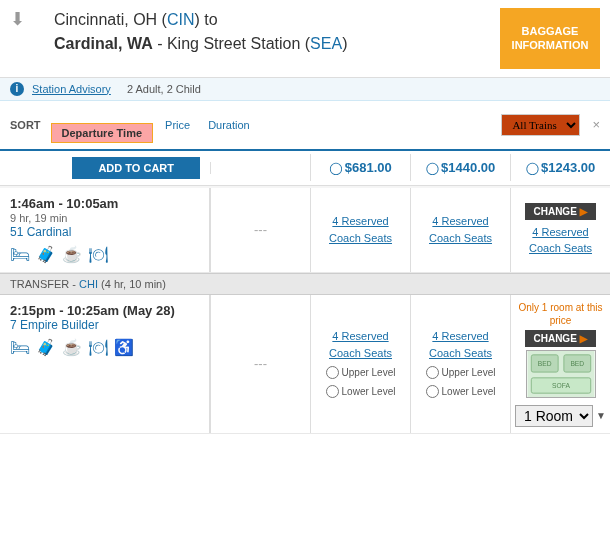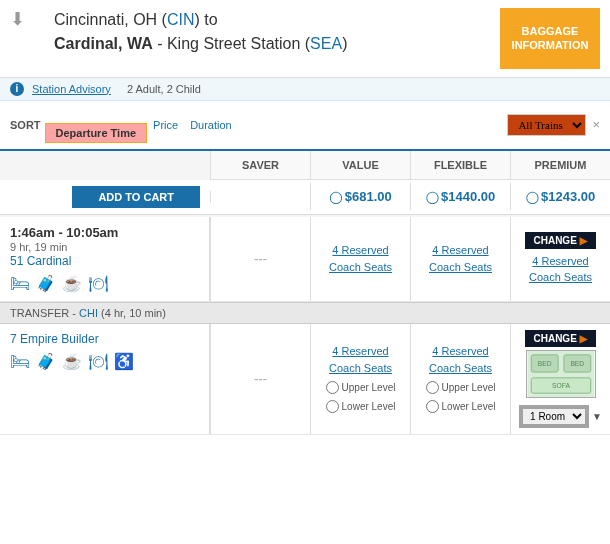--- a/index.html
+++ b/index.html
@@ -59,20 +59,21 @@
     }
     .advisory-link { color: #1a6fa8; text-decoration: underline; cursor: pointer; }
     .passenger-info { color: #555; margin-left: 8px; }
 
     
     .sort-bar {
       display: flex;
       align-items: center;
       padding: 6px 10px;
       border-bottom: 2px solid #1a6fa8;
+      gap: 6px;
       background: #fff;
     }
     .sort-label {
       font-weight: bold;
       font-size: 11px;
       color: #555;
       margin-right: 4px;
     }
     .sort-btn {
       background: #e8f4fc;
@@ -224,21 +225,21 @@
     
     .change-cell {
       display: flex;
       flex-direction: column;
       align-items: center;
       justify-content: center;
       gap: 4px;
       padding: 6px 4px;
     }
     .change-btn {
-      background: #0f172a;
+      background: #404040;
       color: #fff;
       border: none;
       font-size: 10px;
       font-weight: bold;
       padding: 3px 8px;
       cursor: pointer;
       display: flex;
       align-items: center;
       gap: 3px;
     }
@@ -269,23 +270,24 @@
     }
     .only-1-room { color: #e07000; font-size: 10px; text-align: center; line-height: 1.3; }
     .family-bedroom-link { color: #1a6fa8; text-decoration: underline; cursor: pointer; font-size: 11px; text-align: center; font-weight: bold; line-height: 1.3; }
     .room-select-row {
       display: flex;
       align-items: center;
       gap: 3px;
       margin-top: 4px;
     }
     .room-select {
-      font-size: 10px;
+      font-size: 14px;
       padding: 1px 3px;
-      border: 4px solid #a3a3a3;
+      border: 1px solid #a3a3a3;
+      text-align: right;
     }
   </style>
 </head>
 <body>
 
 <div class="header">
   <div class="route-info">
     <div class="arrow-down">⬇</div>
     <div class="route-text">
       <span>Cincinnati, OH</span>
@@ -310,26 +312,20 @@
   <button class="sort-btn-plain">Price</button>
   <button class="sort-btn-plain">Duration</button>
   <select class="trains-select">
     <option>All Trains</option>
   </select>
   <span class="close-x">×</span>
 </div>
 
 <div class="results-area">
 
-  <div class="col-headers">
-    <div class="col-header">SAVER</div>
-    <div class="col-header">VALUE</div>
-    <div class="col-header">FLEXIBLE</div>
-    <div class="col-header">PREMIUM</div>
-  </div>
 
   <div class="price-row">
     <div class="add-cart-col">
       <button class="add-to-cart-btn">ADD TO CART</button>
     </div>
     <div class="price-cell">
     </div>
     <div class="price-cell">
       <span class="radio-dot">◯</span>
       <span class="price-amt">$681.00</span>
@@ -379,20 +375,21 @@
   </div>
 
   <div class="transfer-bar">
     <span>TRANSFER</span>
     - <a>CHI</a>
     (<span>4 hr, 10 min</span>)
   </div>
 
   <div class="segment">
     <div class="segment-left">
+      <div class="time-range">2:15pm - 10:25am (May 28)</div>
       <a class="train-link">7 Empire Builder</a>
       <div class="amenity-icons">
         <span class="amenity-icon" title="Sleeper">🛏</span>
         <span class="amenity-icon" title="Baggage">🧳</span>
         <span class="amenity-icon" title="Cafe">☕</span>
         <span class="amenity-icon" title="Dining">🍽</span>
         <span class="amenity-icon" title="Accessible">♿</span>
       </div>
     </div>
     <div class="segment-cols">
@@ -415,20 +412,22 @@
         <div class="radio-option">
           <input type="radio" name="seg2flex" style=""> 
             <span>Upper Level</span>
         </div>
         <div class="radio-option">
           <input type="radio" name="seg2flex" style=""> 
             <span>Lower Level</span>
         </div>
       </div>
       <div class="room-cell">
+        <div class="only-1-room">Only 1 room
+at this price</div>
         <button class="change-btn">
           <span>CHANGE</span>
           <span style="color:#e07000;">▶</span>
         </button>
 
         <svg width="70" height="48" viewBox="0 0 70 48" style="border:1px solid #aaa;">
           <rect width="70" height="48" fill="#d8edd8"></rect>
           <rect x="4" y="4" width="28" height="18" rx="2" fill="#b8d8b8" stroke="#88b888" stroke-width="1"></rect>
           <rect x="38" y="4" width="28" height="18" rx="2" fill="#b8d8b8" stroke="#88b888" stroke-width="1"></rect>
           <rect x="4" y="28" width="62" height="16" rx="2" fill="#c8e8c8" stroke="#88b888" stroke-width="1"></rect>

